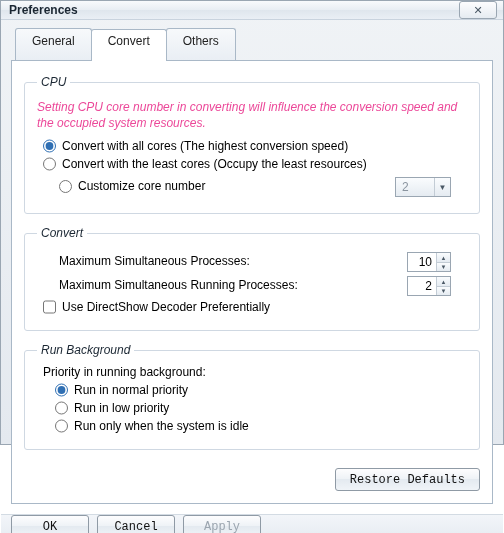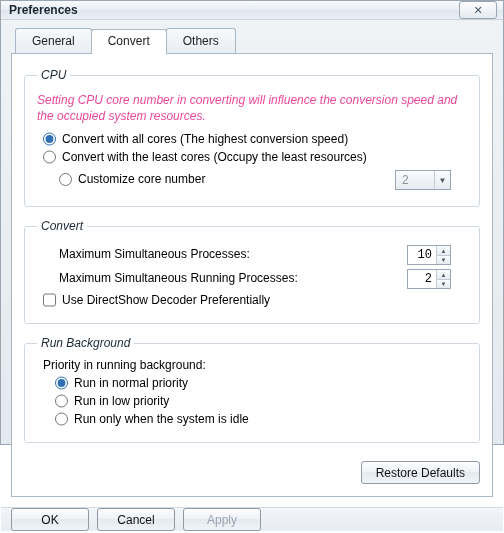--- a/index.html
+++ b/index.html
@@ -55,21 +55,21 @@
     display: flex;
     flex-direction: column;
   }
   .tab-strip {
     display: flex;
     position: relative;
     z-index: 2;
     margin-left: 4px;
   }
   .tab {
-    padding: 5px 16px 5px 16px;
+    padding: 5px 16px 12px 16px;
     border: 1px solid #a9b8c7;
     border-bottom: none;
     background: linear-gradient(to bottom, #f7f9fb, #e9eef4);
     margin-right: -1px;
     font-size: 12px;
     border-top-left-radius: 3px;
     border-top-right-radius: 3px;
     color: #222;
     cursor: default;
   }
@@ -138,21 +138,21 @@
     align-items: stretch;
     border: 1px solid #9aa6b2;
     background: #fff;
     height: 20px;
   }
   .spinner input {
     border: none;
     width: 28px;
     text-align: right;
     padding: 0 4px;
-    font-family: Liberation Mono, monospace;
+    font-family: Liberation Sans, sans-serif;
     font-size: 12px;
     outline: none;
   }
   .spin-btns {
     display: flex;
     flex-direction: column;
     width: 14px;
     border-left: 1px solid #c3ccd5;
   }
   .spin-btns div {
@@ -188,21 +188,21 @@
     color: #4a5865;
     border-left: 1px solid #c3ccd5;
   }
   .btn {
     height: 23px;
     min-width: 78px;
     padding: 0 14px;
     border: 1px solid #8f9aa5;
     border-radius: 3px;
     background: linear-gradient(to bottom, #fdfdfe 0%, #eef2f6 49%, #e4eaf0 50%, #f0f4f8 100%);
-    font-family: Liberation Sans, sans-serif;
+    font-family: Liberation Mono, monospace;
     font-size: 12px;
     color: #111;
     cursor: default;
   }
   .btn.disabled { color: #9ba5af; }
   .restore-row {
     display: flex;
     justify-content: flex-end;
     margin-top: auto;
     padding-top: 6px;

